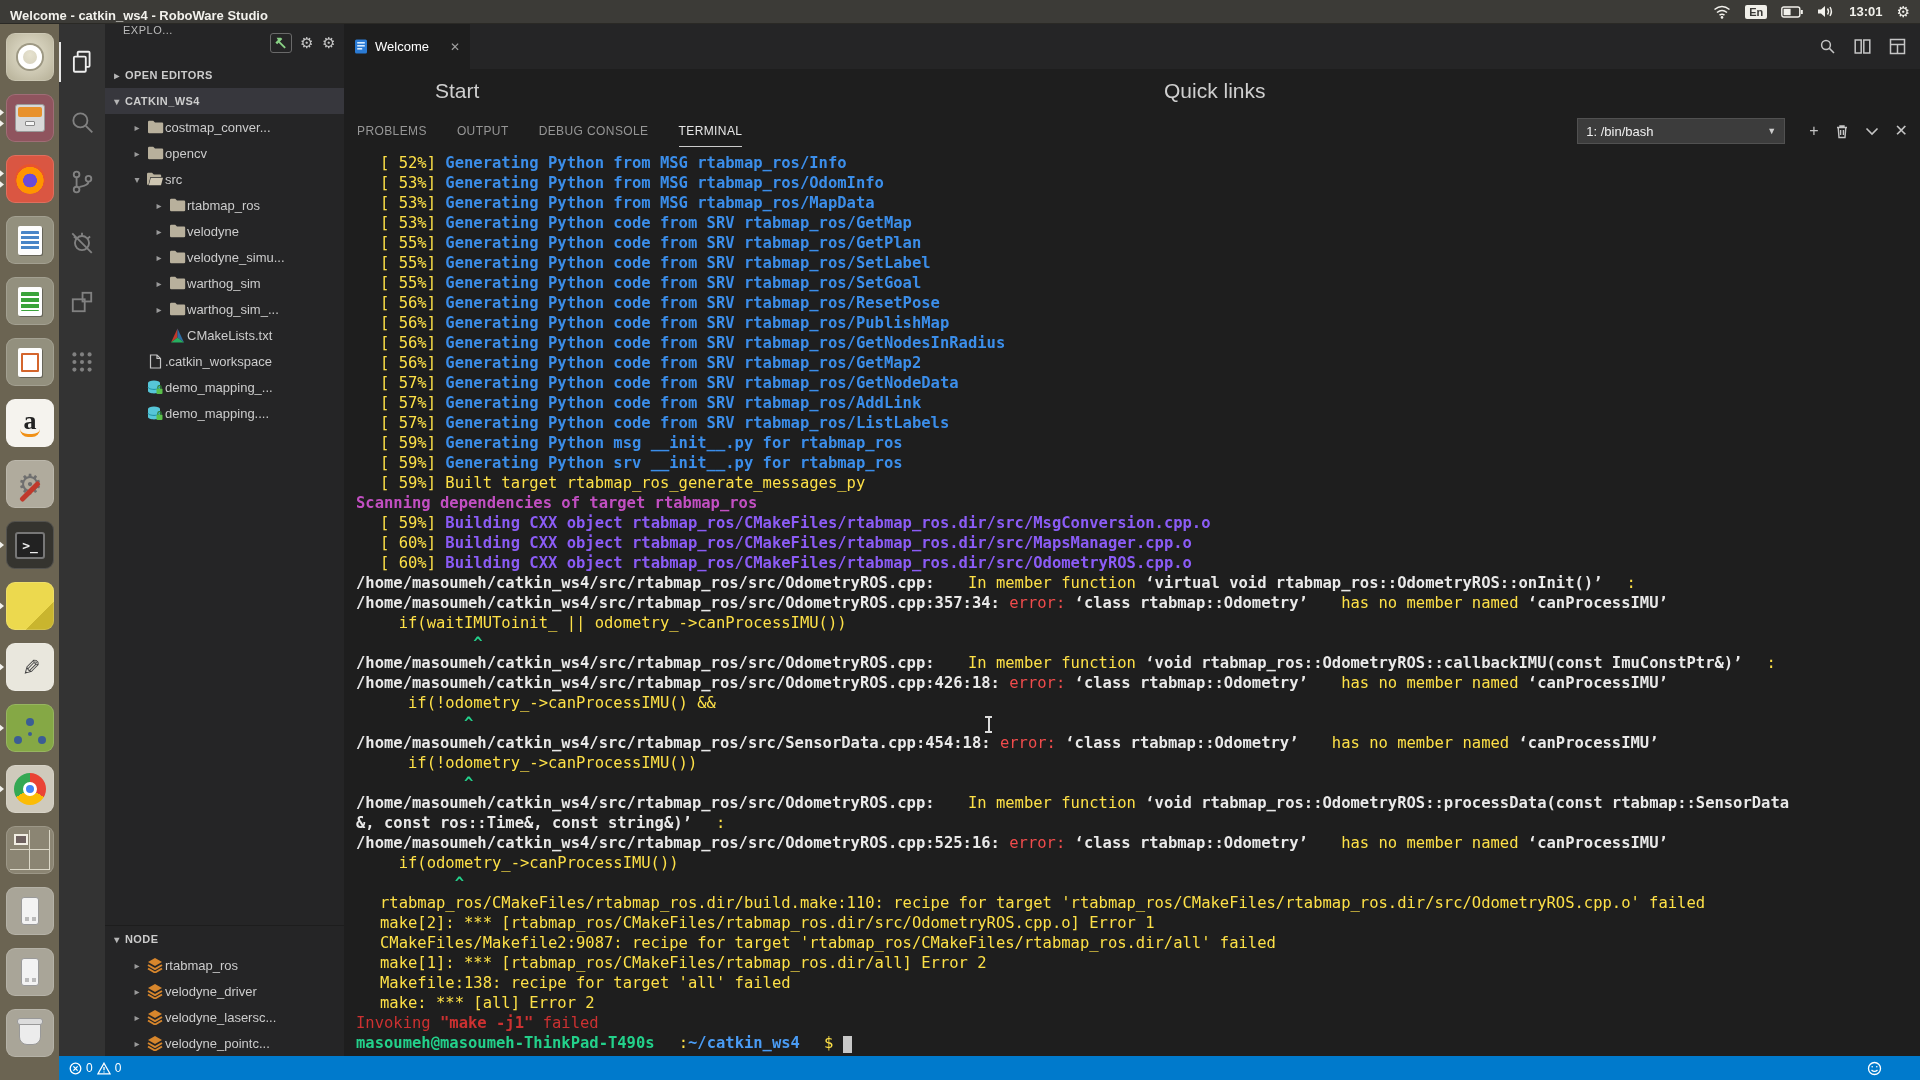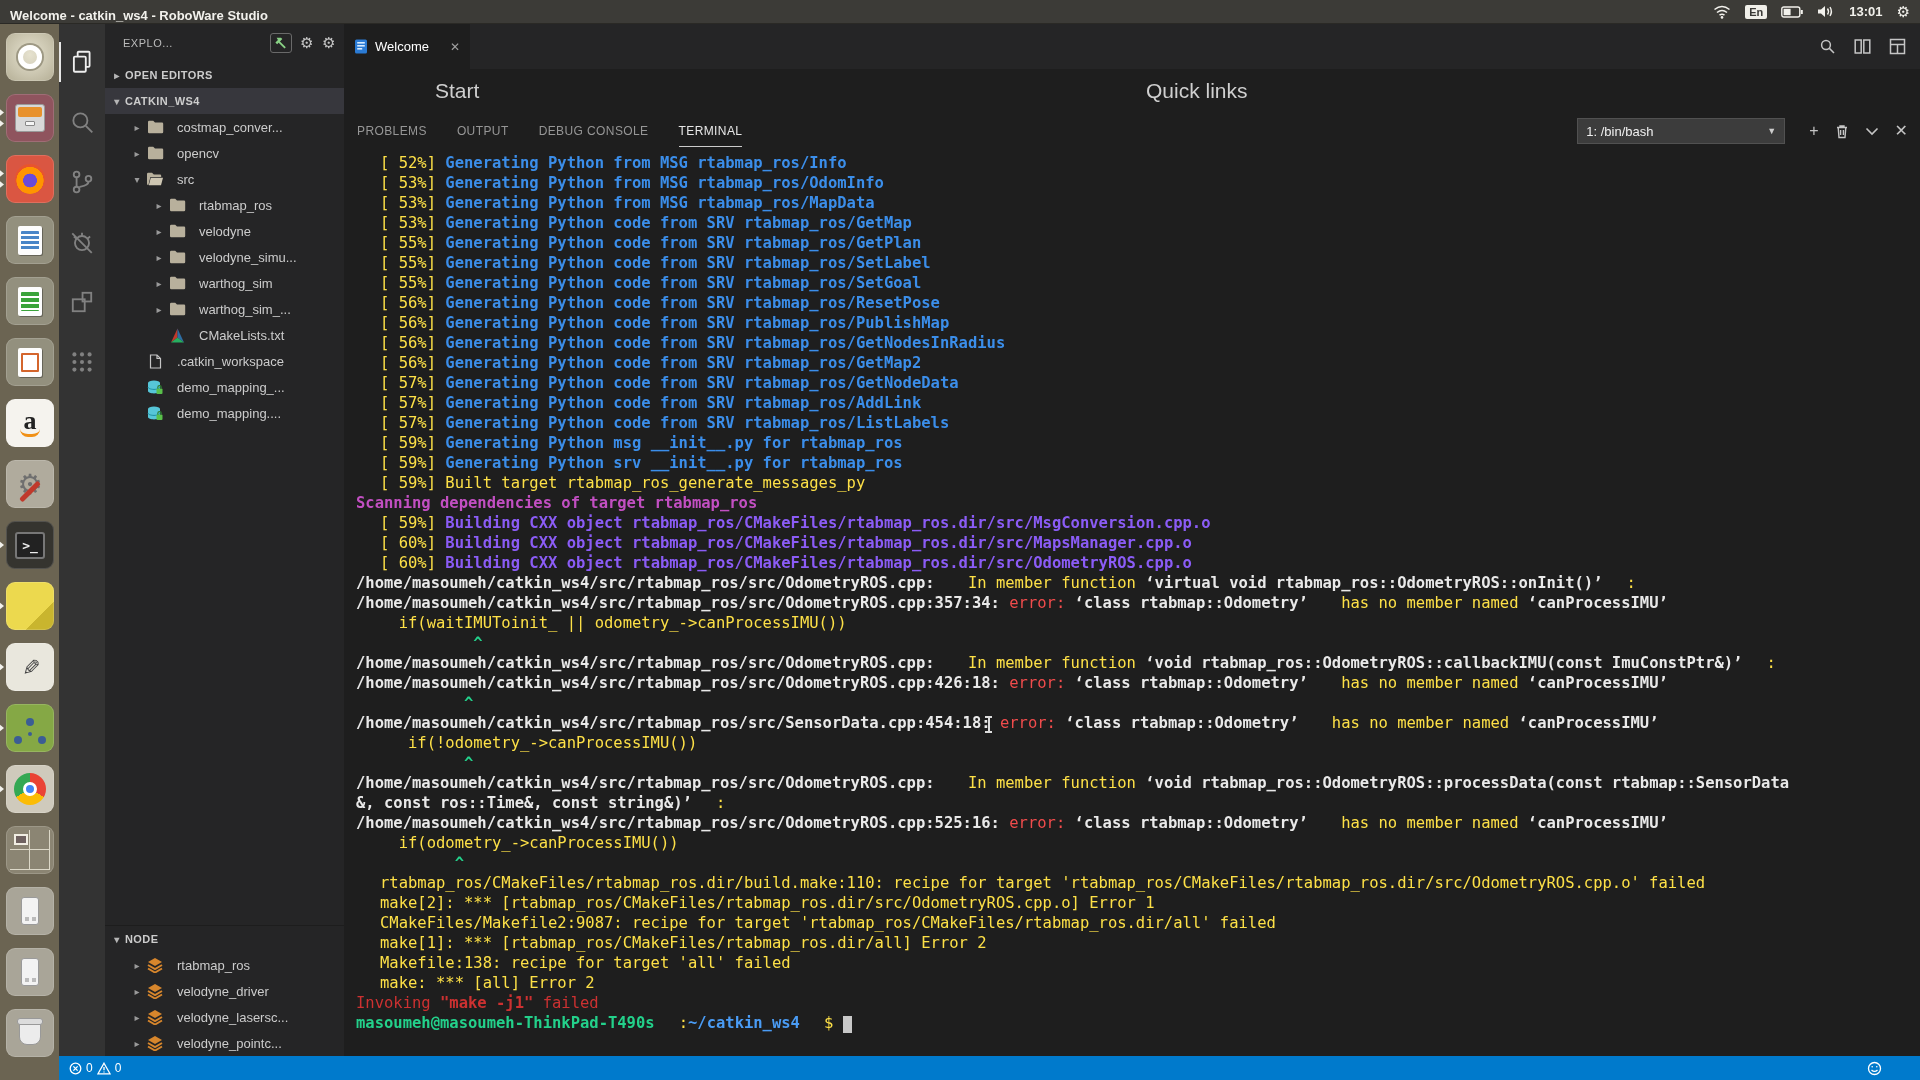--- a/index.html
+++ b/index.html
@@ -93,52 +93,52 @@
                  align-items:center; padding-top:8px; flex:0 0 46px; }
   .ab-item { width:46px; height:60px; display:flex; align-items:center; justify-content:center;
              color:#818181; position:relative; }
   .ab-item.active { color:#efefef; }
   .ab-item.active:before { content:""; position:absolute; left:0; top:10px; bottom:10px; width:2px; background:#e7e7e7; }
   .ab-item svg { display:block; }
 
   
   .sidebar { width:239px; background:#252526; color:#cccccc; font-size:13px; flex:0 0 239px;
              display:flex; flex-direction:column; overflow:hidden; }
-  .sb-header { height:38px; display:flex; align-items:center; padding:0 8px 0 18px;
+  .sb-header { height:38px; display:flex; padding:0 8px 0 18px;
                font-size:11px; letter-spacing:.5px; color:#bbbbbb; }
   .sb-header .title { flex:1; }
   .sb-actions { display:flex; align-items:center; gap:8px; }
   .hammer-box { width:22px; height:20px; border:1px solid #6a6a6a; border-radius:3px;
                 display:flex; align-items:center; justify-content:center; }
   .gear-glyph { color:#c5c5c5; font-size:15px; }
   .sec-row { height:26px; display:flex; align-items:center; padding-left:4px;
              font-size:11px; font-weight:bold; color:#cccccc; letter-spacing:.4px; }
   .sec-row .tw { width:16px; text-align:center; font-size:10px; color:#b5b5b5; }
   .sec-row.selected { background:#37373d; }
   .tree { }
   .tree-row { height:26px; display:flex; align-items:center; white-space:nowrap; overflow:hidden; }
   .tree-row .tw { width:16px; text-align:center; font-size:10px; color:#9a9a9a; flex:0 0 16px; }
   .tree-row .ticon { width:20px; display:flex; justify-content:center; flex:0 0 20px; }
-  .tree-row .lbl { margin-left:12px; }
+  .tree-row .lbl { margin-left:0; }
   .lvl1 { padding-left:24px; }
   .lvl2 { padding-left:46px; }
   .sb-spacer { flex:1; }
   .node-sec { border-top:1px solid #1d1d1d; }
 
   
   .editor { flex:1; display:flex; flex-direction:column; background:#1e1e1e; min-width:0; }
   .tabstrip { height:45px; background:#252526; display:flex; align-items:stretch; position:relative; }
   .tab { width:126px; background:#1e1e1e; display:flex; align-items:center; gap:7px;
          padding:0 10px; color:#ffffff; font-size:13px; }
   .tab .close { margin-left:auto; color:#a0a0a0; font-size:12px; }
   .ed-actions { position:absolute; right:14px; top:0; height:45px; display:flex; align-items:center; gap:18px; color:#c5c5c5; }
   .welcome-strip { height:47px; position:relative; color:#cfcfcf; }
   .welcome-strip .h1 { position:absolute; top:10px; font-size:21px; font-weight:normal; }
   .h-start { left:91px; }
-  .h-quick { left:802px; }
+  .h-quick { left:820px; }
 
   
   .panel { flex:1; display:flex; flex-direction:column; min-height:0; }
   .panel-tabs { height:31px; display:flex; align-items:center; padding-left:13px; position:relative; }
   .ptab { font-size:12px; letter-spacing:.4px; color:#969696; margin-right:30px; height:100%;
           display:flex; align-items:center; border-bottom:1px solid transparent; }
   .ptab.active { color:#e7e7e7; border-bottom-color:#cccccc; }
   .panel-controls { position:absolute; right:12px; top:2px; display:flex; align-items:center; gap:16px; color:#c5c5c5; }
   .shell-select { background:#3c3c3c; color:#f0f0f0; font-size:13px; height:26px; width:208px;
                   display:flex; align-items:center; padding:0 8px; border:1px solid #515151; margin-right:8px; }
@@ -689,20 +689,21 @@
                 <div class="tl"><span class="s-m">Scanning dependencies of target rtabmap_ros</span></div>
                 <div class="tl"><span class="s-d">[ 59%] </span><span class="s-g">Building CXX object rtabmap_ros/CMakeFiles/rtabmap_ros.dir/src/MsgConversion.cpp.o</span></div>
                 <div class="tl"><span class="s-d">[ 60%] </span><span class="s-g">Building CXX object rtabmap_ros/CMakeFiles/rtabmap_ros.dir/src/MapsManager.cpp.o</span></div>
                 <div class="tl"><span class="s-d">[ 60%] </span><span class="s-g">Building CXX object rtabmap_ros/CMakeFiles/rtabmap_ros.dir/src/OdometryROS.cpp.o</span></div>
                 <div class="tl"><span class="s-w">/home/masoumeh/catkin_ws4/src/rtabmap_ros/src/OdometryROS.cpp:</span><span class="s-d"> In member function </span><span class="s-w">‘virtual void rtabmap_ros::OdometryROS::onInit()’</span><span class="s-d">:</span></div>
                 <div class="tl"><span class="s-w">/home/masoumeh/catkin_ws4/src/rtabmap_ros/src/OdometryROS.cpp:357:34: </span><span class="s-e">error: </span><span class="s-w">‘class rtabmap::Odometry’</span><span class="s-d"> has no member named </span><span class="s-w">‘canProcessIMU’</span></div>
                 <div class="tl"><span class="s-d">  if(waitIMUToinit_ || odometry_-&gt;canProcessIMU())</span></div>
                 <div class="tl"><span class="s-d">          </span><span class="s-c">^</span></div>
                 <div class="tl"><span class="s-w">/home/masoumeh/catkin_ws4/src/rtabmap_ros/src/OdometryROS.cpp:</span><span class="s-d"> In member function </span><span class="s-w">‘void rtabmap_ros::OdometryROS::callbackIMU(const ImuConstPtr&amp;)’</span><span class="s-d">:</span></div>
                 <div class="tl"><span class="s-w">/home/masoumeh/catkin_ws4/src/rtabmap_ros/src/OdometryROS.cpp:426:18: </span><span class="s-e">error: </span><span class="s-w">‘class rtabmap::Odometry’</span><span class="s-d"> has no member named </span><span class="s-w">‘canProcessIMU’</span></div>
+                <div class="tl"><span class="s-d">   if(!odometry_-&gt;canProcessIMU() &amp;&amp;</span></div>
                 <div class="tl"><span class="s-d">         </span><span class="s-c">^</span></div>
                 <div class="tl"><span class="s-w">/home/masoumeh/catkin_ws4/src/rtabmap_ros/src/SensorData.cpp:454:18: </span><span class="s-e">error: </span><span class="s-w">‘class rtabmap::Odometry’</span><span class="s-d"> has no member named </span><span class="s-w">‘canProcessIMU’</span></div>
                 <div class="tl"><span class="s-d">   if(!odometry_-&gt;canProcessIMU())</span></div>
                 <div class="tl"><span class="s-d">         </span><span class="s-c">^</span></div>
                 <div class="tl"><span class="s-w">/home/masoumeh/catkin_ws4/src/rtabmap_ros/src/OdometryROS.cpp:</span><span class="s-d"> In member function </span><span class="s-w">‘void rtabmap_ros::OdometryROS::processData(const rtabmap::SensorData</span></div>
                 <div class="tl"><span class="s-w">&amp;, const ros::Time&amp;, const string&amp;)’</span><span class="s-d">:</span></div>
                 <div class="tl"><span class="s-w">/home/masoumeh/catkin_ws4/src/rtabmap_ros/src/OdometryROS.cpp:525:16: </span><span class="s-e">error: </span><span class="s-w">‘class rtabmap::Odometry’</span><span class="s-d"> has no member named </span><span class="s-w">‘canProcessIMU’</span></div>
                 <div class="tl"><span class="s-d">  if(odometry_-&gt;canProcessIMU())</span></div>
                 <div class="tl"><span class="s-d">        </span><span class="s-c">^</span></div>
                 <div class="tl"><span class="s-d">rtabmap_ros/CMakeFiles/rtabmap_ros.dir/build.make:110: recipe for target 'rtabmap_ros/CMakeFiles/rtabmap_ros.dir/src/OdometryROS.cpp.o' failed</span></div>

